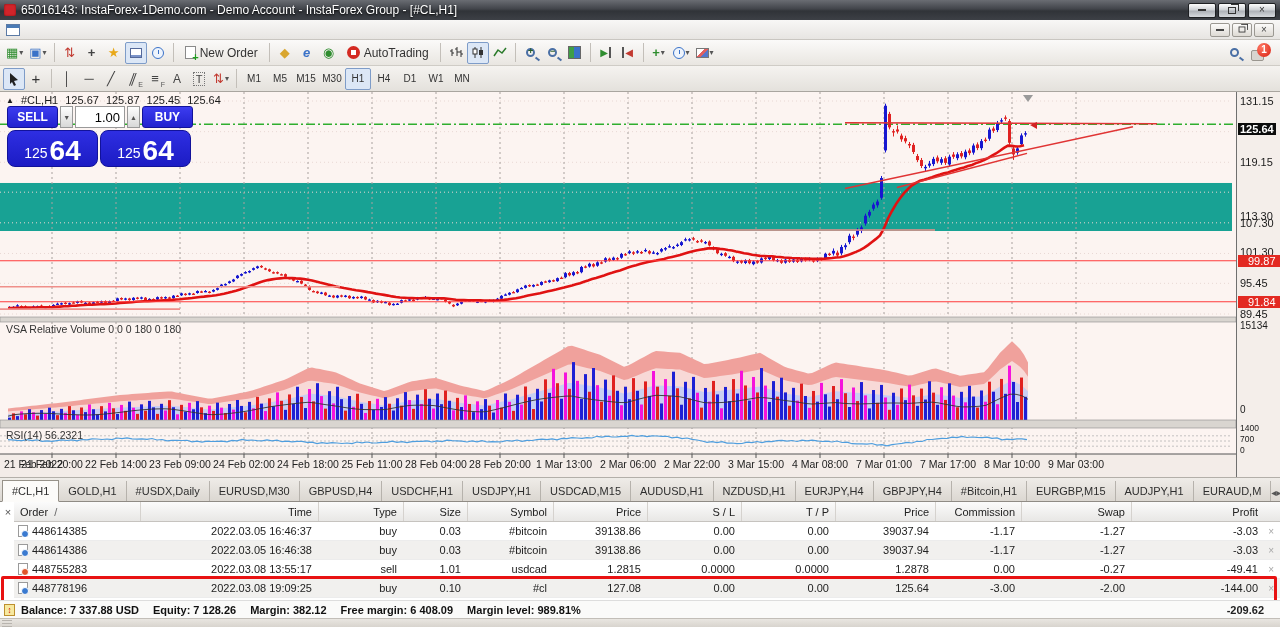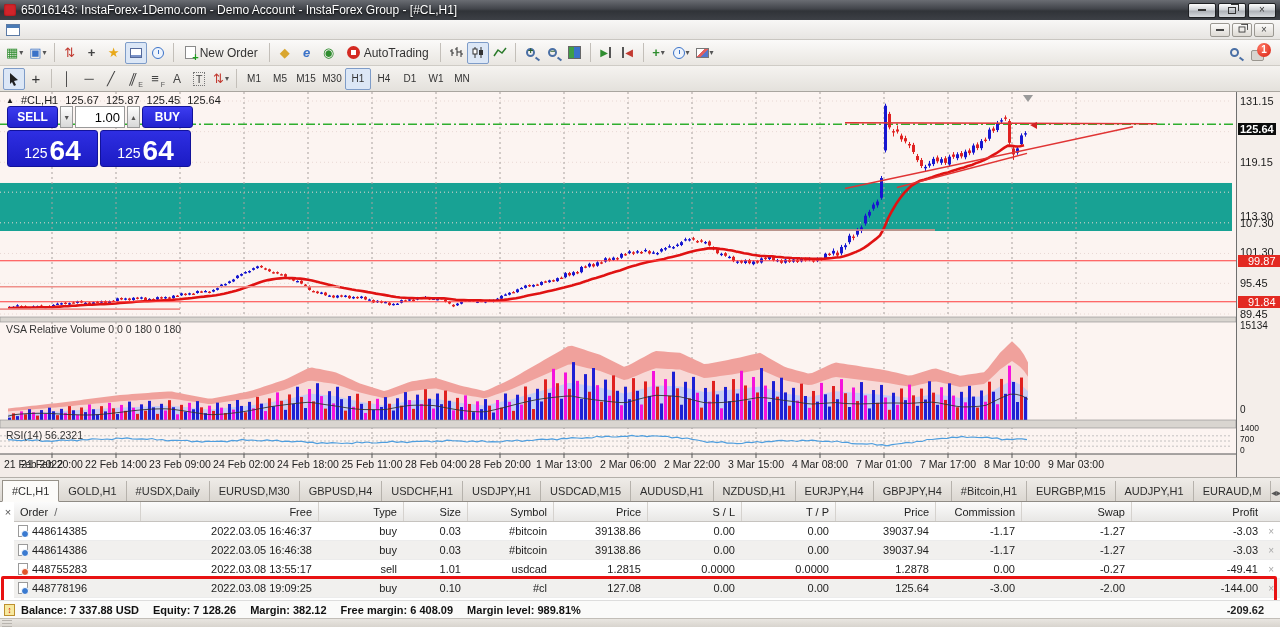--- a/index.html
+++ b/index.html
@@ -63,21 +63,21 @@
 #vsa-label{position:absolute;left:6px;top:231px;font-size:10.5px;color:#333}
 #rsi-label{position:absolute;left:6px;top:337px;font-size:10.5px;color:#333}
 
 #oneclick{position:absolute;left:7px;top:14px;width:186px}
 #oneclick .row1{display:flex;gap:2px;height:22px}
 .ocbtn{background:linear-gradient(#3c3cf0,#2222cf);color:#fff;font-weight:bold;font-size:12px;border:1px solid #12129a;border-radius:3px;display:flex;align-items:center;justify-content:center}
 #sellbtn,#buybtn{width:52px}
 .spin{width:13px;background:linear-gradient(#fefefe,#d8d8d8);border:1px solid #999;color:#555;font-size:7px;display:flex;align-items:center;justify-content:center}
 #vol-input{width:50px;border:1px solid #999;background:#fff;text-align:right;padding:0 4px;font-size:13px}
 #oneclick .row2{display:flex;gap:2px;margin-top:2px}
-.pricebox{width:91px;height:37px;background:linear-gradient(#2e2ee2,#1c1cc4);border:1px solid #12129a;border-radius:3px;color:#fff;display:flex;align-items:flex-end;justify-content:center;padding-bottom:2px}
+.pricebox{width:91px;height:37px;background:linear-gradient(#2e2ee2,#1c1cc4);border:1px solid #12129a;border-radius:8px;color:#fff;display:flex;align-items:flex-end;justify-content:center;padding-bottom:2px}
 .pricebox .sm{font-size:14px;margin:0 2px 3px 0}
 .pricebox .bg{font-size:28px;font-weight:bold;line-height:26px}
 
 #symtabs{position:absolute;left:0;top:477px;width:1280px;height:25px;background:linear-gradient(#efece8,#dbd7d1);border-top:1px solid #b3afa9;border-bottom:1px solid #8f8b85;display:flex;align-items:flex-end;padding:0 2px}
 .stab{padding:4px 9px 4px;color:#2e2e2e;border-right:1px solid #b6b2ac;font-size:11px;white-space:nowrap}
 .stab.active{background:#fcfbf9;border:1px solid #979289;border-bottom:1px solid #fcfbf9;font-weight:normal;position:relative;top:1px;border-right:1px solid #979289}
 #symtabs .sp{flex:1}
 .scrbtn{width:16px;height:18px;display:flex;align-items:center;justify-content:center;color:#555;font-size:10px}
 
 #terminal{position:absolute;left:0;top:502px;width:1280px;height:125px;background:#fff}
@@ -1216,21 +1216,21 @@
       </span>
     <span class="sp"></span>
     <span class="scrbtn">◂</span>
     <span class="scrbtn">▸</span>
   </div>
 
   <div id="terminal">
     <span id="term-close">×</span>
     <div id="thead">
       <span class="hc first co"><span>Order</span>&nbsp;&nbsp;<span style="color:#666">/</span></span>
-      <span class="hc ct">Free</span>
+      <span class="hc ct">Time</span>
       <span class="hc cy">Type</span>
       <span class="hc cs">Size</span>
       <span class="hc cm">Symbol</span>
       <span class="hc cp">Price</span>
       <span class="hc cl">S / L</span>
       <span class="hc ctp">T / P</span>
       <span class="hc cp2">Price</span>
       <span class="hc cc">Commission</span>
       <span class="hc cw">Swap</span>
       <span class="hc cpr">Profit</span>

